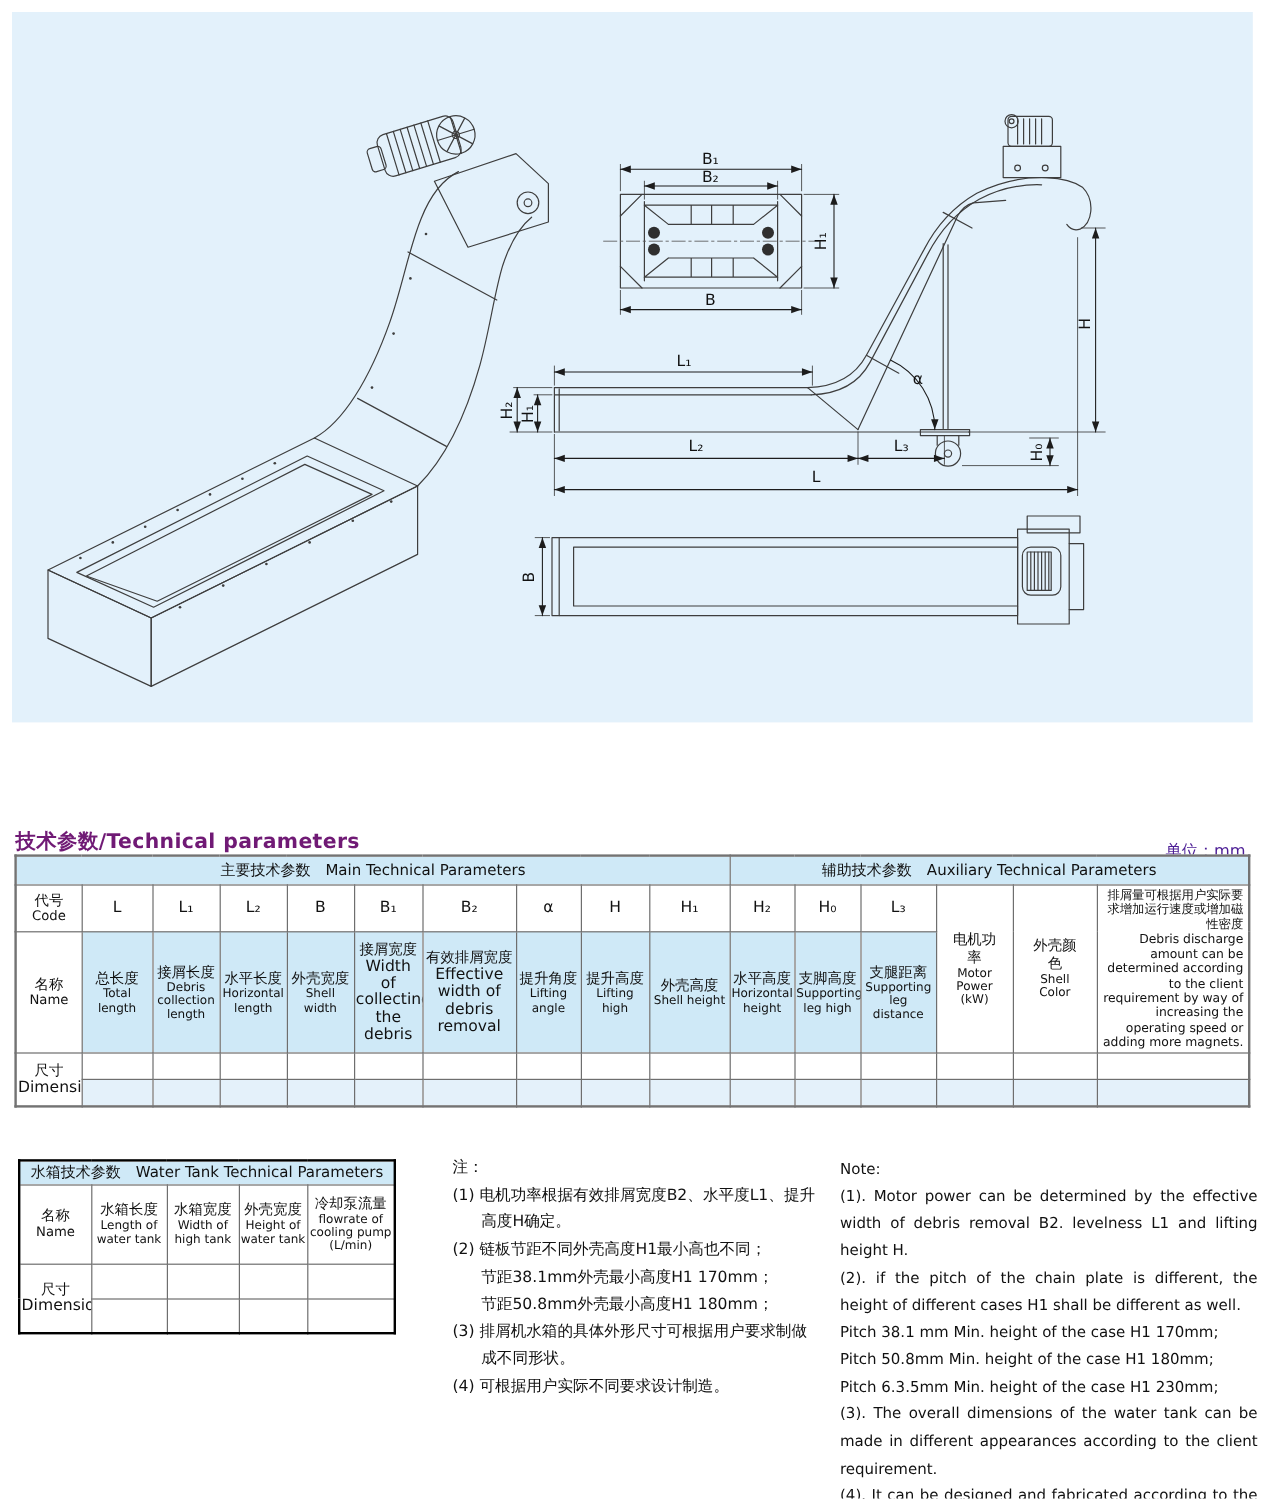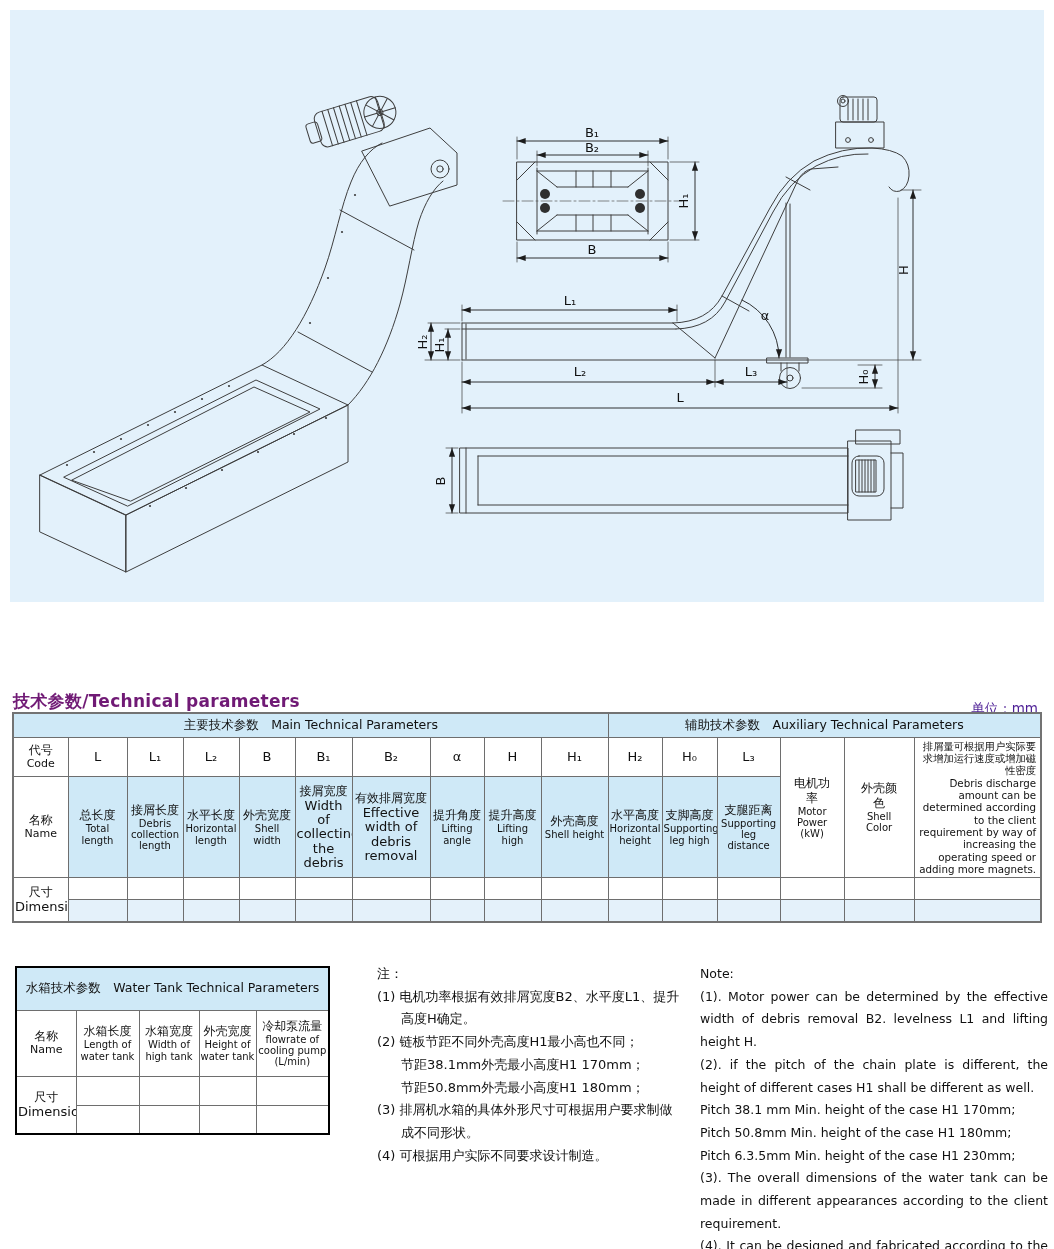--- a/index.html
+++ b/index.html
@@ -333,21 +333,21 @@
 
   <table class="wt">
     <colgroup>
       <col style="width:60px">
         <col style="width:63px">
         <col style="width:60px">
         <col style="width:57px">
         <col style="width:73px">
     </colgroup>
     <tbody>
-        <tr style="height:43px">
+        <tr style="height:20px">
       <td colspan="5" class="bgb ghead">水箱技术参数　Water Tank Technical Parameters</td>
     </tr>
     <tr style="height:66px">
       <td>
         <div class="zh">名称</div>
         <div class="en11">Name</div>
       </td>
       <td>
             <div class="zh">水箱长度</div>
             <div class="en">Length of water tank</div>

